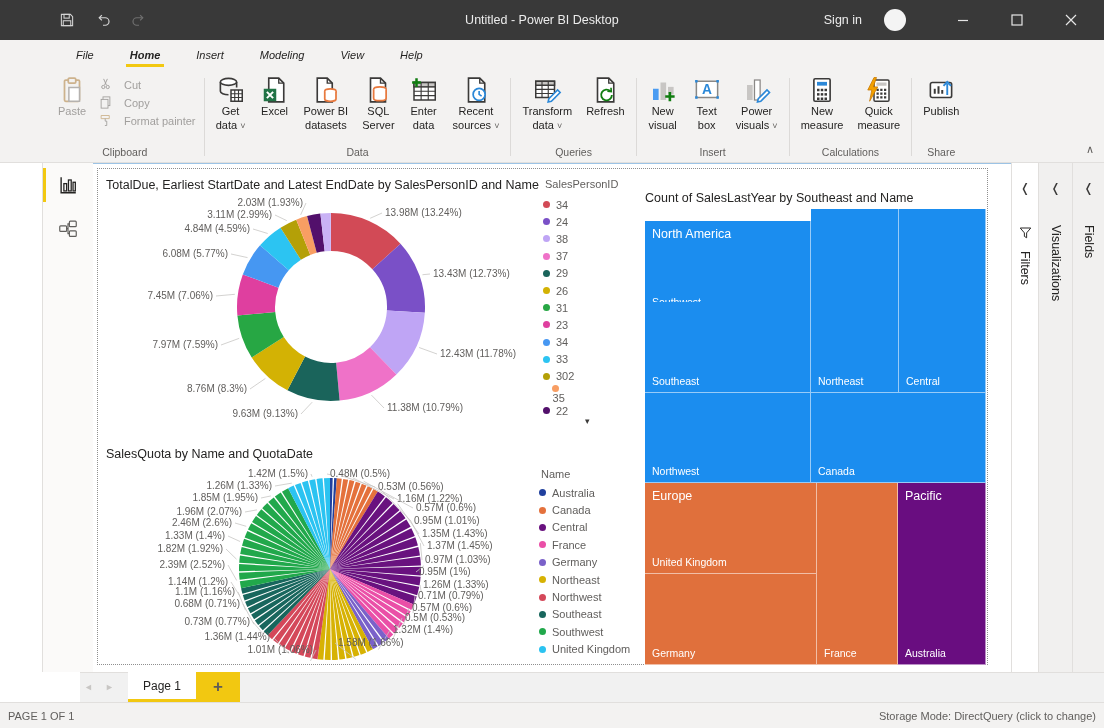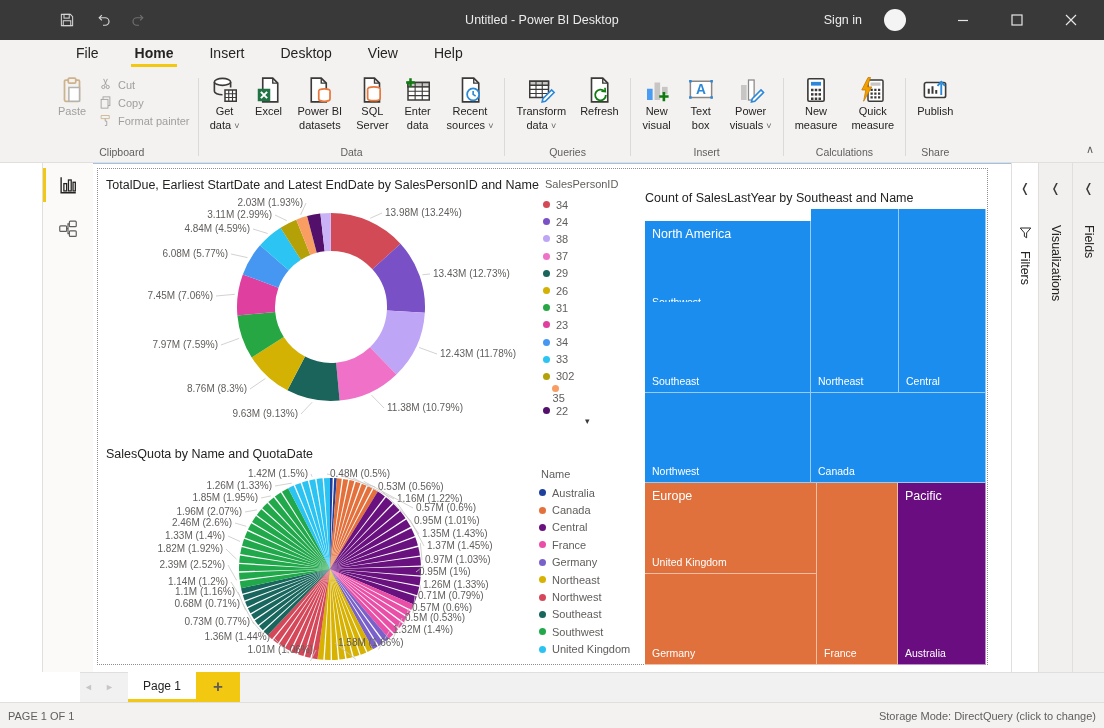--- a/index.html
+++ b/index.html
@@ -11,37 +11,37 @@
   .tb-left { display:flex; align-items:center; gap:18px; padding-left:58px; width:260px; }
   .tb-ic { width:18px; height:18px; display:inline-block; }
   .tb-title { flex:1; text-align:center; font-size:12.5px; color:#ececec; }
   .tb-right { display:flex; align-items:center; gap:8px; padding-right:10px; }
   .signin { font-size:12.5px; margin-right:14px; cursor:pointer; }
   .avatar { width:22px; height:22px; border-radius:50%; background:#f4f4f4; margin-right:26px; }
   .wbtn { width:46px; height:40px; display:flex; align-items:center; justify-content:center; }
 
   
   .menubar { height:28px; background:#f3f2f1; display:flex; align-items:flex-end; padding-left:58px; }
-  .mtab { font-size:14px; color:#252423; padding:5px 18px 7px 18px; position:relative; cursor:pointer; }
+  .mtab { font-size:11px; color:#252423; padding:5px 18px 7px 18px; position:relative; cursor:pointer;font-style:italic; }
   .mtab.active { font-weight:bold; }
   .mtab.active::after { content:""; position:absolute; left:14px; right:14px; bottom:1px; height:3px; background:#f2c811; }
 
   
   .ribbon { height:95px; background:#f3f2f1; border-bottom:1px solid #e1dfdd; position:relative; display:flex; align-items:stretch; padding-left:50px; }
   .rgroup { display:flex; flex-direction:column; }
   .ritems { flex:1; display:flex; align-items:flex-start; padding-top:5px; }
   .rname { text-align:center; font-size:10.5px; color:#605e5c; padding-bottom:4px; }
   .rsep { width:1px; background:#dcdad8; margin:10px 4px 6px 4px; }
   .rbtn { display:flex; flex-direction:column; align-items:center; padding:2px 7px; cursor:pointer; }
   .rbtn .rico { width:30px; height:30px; }
   .rbtn .rlab { font-size:11px; color:#252423; line-height:13.5px; text-align:center; white-space:nowrap; }
   .rbtn.disabled .rlab { color:#a19f9d; }
   .chev { font-size:9px; color:#605e5c; }
   .rcol { display:flex; flex-direction:column; justify-content:flex-start; gap:3px; padding:4px 4px; }
-  .rsmall { display:flex; align-items:center; gap:5px; font-size:11px; color:#a19f9d; white-space:nowrap; cursor:default; }
+  .rsmall { display:flex; align-items:center; gap:11px; font-size:11px; color:#a19f9d; white-space:nowrap; cursor:default; }
   .rsmall svg { width:15px; height:15px; }
   .ribbon-collapse { position:absolute; right:10px; bottom:6px; font-size:11px; color:#605e5c; cursor:pointer; }
 
   
   .main { display:flex; height:509px; }
   .gutter { width:43px; border-right:1px solid #e1dfdd; background:#fff; }
   .sidebar { width:50px; background:#fbfaf9; position:relative; }
   .sb-item { width:50px; height:44px; display:flex; align-items:center; justify-content:center; position:relative; cursor:pointer; }
   .sb-item.active::before { content:""; position:absolute; left:0; top:5px; bottom:5px; width:3px; background:#f2c811; }
   .sb-item svg { width:22px; height:22px; }
@@ -130,21 +130,21 @@
             <path d="M1 1l10 10M11 1 1 11" stroke="#e6e6e6" stroke-width="1.2"></path>
           </svg>
       </span>
     </div>
   </div>
 
   <div class="menubar" id="menubar">
       <div class="mtab">File</div>
       <div class="mtab active">Home</div>
       <div class="mtab">Insert</div>
-      <div class="mtab">Desktop</div>
+      <div class="mtab">Modeling</div>
       <div class="mtab">View</div>
       <div class="mtab">Help</div>
     </div>
 
   <div class="ribbon" id="ribbon">
     <div class="rgroup">
         <div class="ritems">
           <div class="rbtn disabled">
             <svg class="rico" viewBox="0 0 24 24">
               <rect x="6" y="4" width="12" height="17" rx="1" fill="none" stroke="#cdb28c" stroke-width="1.4"></rect>

